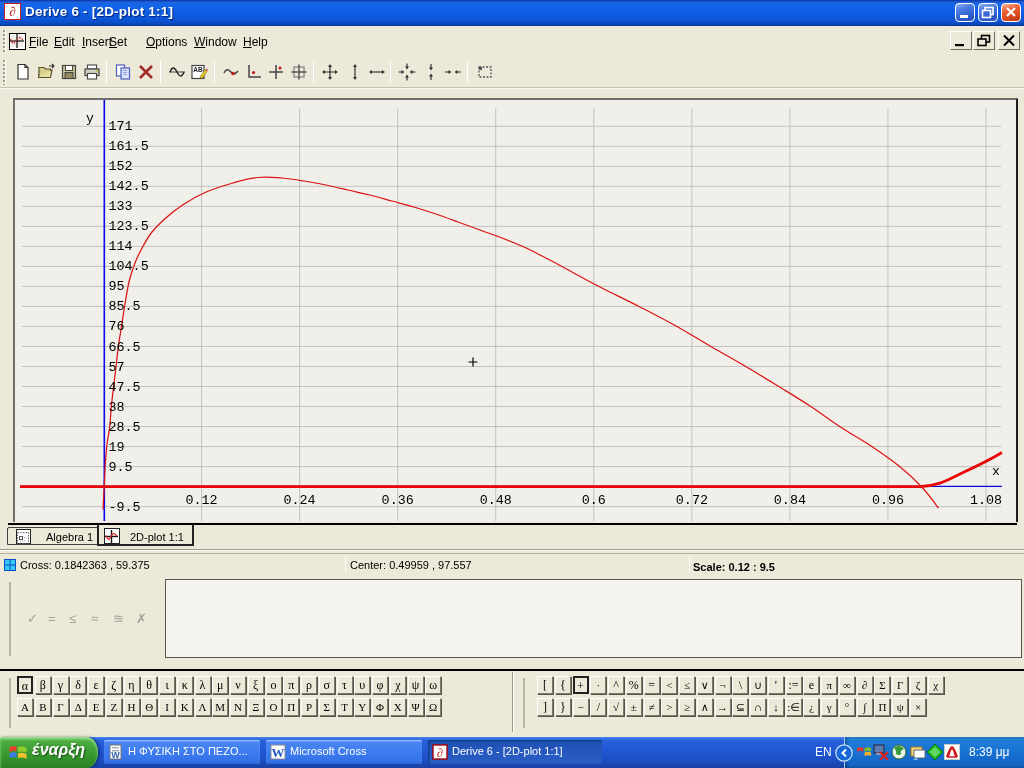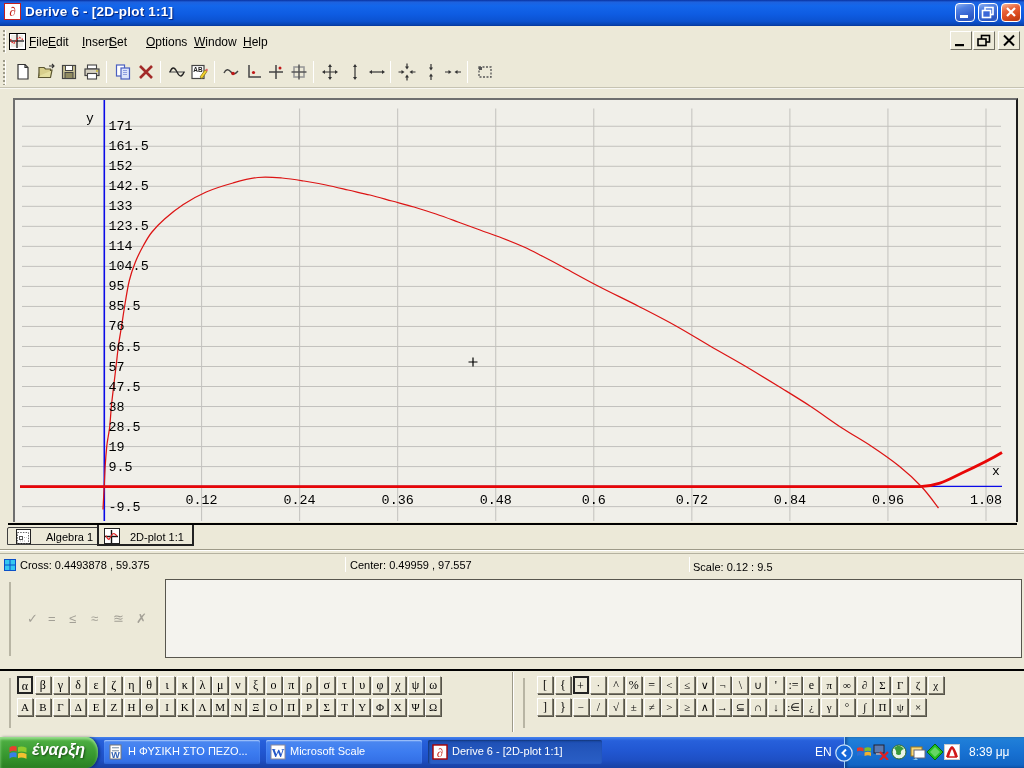--- a/index.html
+++ b/index.html
@@ -98,21 +98,21 @@
 <div id="mdiicon"><svg width="14" height="14" viewBox="0 0 14 14">
 <rect x="1" y="1" width="5" height="5" fill="#eeede6"></rect>
       <rect x="8" y="1" width="5" height="5" fill="#eeede6"></rect>
 <rect x="1" y="8" width="5" height="5" fill="#eeede6"></rect>
       <rect x="8" y="8" width="5" height="5" fill="#eeede6"></rect>
 <line x1="7" y1="0" x2="7" y2="14" stroke="#111" stroke-width="1.3"></line>
 <line x1="0" y1="7" x2="14" y2="7" stroke="#111" stroke-width="1.3"></line>
 <path d="M0.5 5 L2 8 L3.5 9.5 L5 8.5 L6.5 6 L8 4 L9.5 3.5 L11 4.5 L13 5.5" fill="none" stroke="#e02020" stroke-width="1.3" stroke-dasharray="1.6 1.2"></path>
 </svg></div>
 <div class="menuitem" style="left:29px;"><u>F</u>ile</div>
-<div class="menuitem" style="left:48px;"><u>E</u>dit</div>
+<div class="menuitem" style="left:54px;"><u>E</u>dit</div>
 <div class="menuitem" style="left:82px;"><u>I</u>nsert</div>
 <div class="menuitem" style="left:109px;"><u>S</u>et</div>
 <div class="menuitem" style="left:146px;"><u>O</u>ptions</div>
 <div class="menuitem" style="left:194px;"><u>W</u>indow</div>
 <div class="menuitem" style="left:243px;"><u>H</u>elp</div>
 <div class="flatbtn" style="left:950px;"><svg width="20" height="17">
       <rect x="4" y="12" width="9" height="2.2" fill="#000"></rect>
     </svg></div>
 <div class="flatbtn" style="left:973px;"><svg width="20" height="17">
       <rect x="7.5" y="3.5" width="8" height="6.5" fill="none" stroke="#000" stroke-width="1.6"></rect>
@@ -275,25 +275,25 @@
   </div>
 <div id="statusbar"></div>
 <div class="abs" style="left:4px;top:557px;width:12px;height:12px;">
 <svg width="12" height="12">
       <rect width="12" height="12" fill="#0a50c8"></rect>
       <rect x="1" y="1" width="4.5" height="4.5" fill="#35c8f0"></rect>
       <rect x="6.5" y="1" width="4.5" height="4.5" fill="#35c8f0"></rect>
       <rect x="1" y="6.5" width="4.5" height="4.5" fill="#35c8f0"></rect>
       <rect x="6.5" y="6.5" width="4.5" height="4.5" fill="#35c8f0"></rect>
     </svg></div>
-<div class="sfield" style="left:20px;top:557px;">Cross: 0.4493878 , 59.375</div>
+<div class="sfield" style="left:20px;top:557px;">Cross: 0.1842363 , 59.375</div>
 <div class="ssep" style="left:345px;top:557px;"></div>
 <div class="sfield" style="left:350px;top:557px;">Center: 0.49959 , 97.557</div>
 <div class="ssep" style="left:689px;top:557px;"></div>
-<div class="sfield" style="left:693px;top:559px;">Scale: 0.12 : 9.5</div>
+<div class="sfield" style="left:693px;top:559px;font-weight:bold;">Scale: 0.12 : 9.5</div>
 <div style="position:absolute;left:0;top:577px;width:1024px;height:2px;background:#8a887c;"></div>
 <div id="inputpanel"></div>
 <div class="grip" style="left:9px;top:582px;height:74px;background-image:none;border-left:1px solid #b8b5a4;border-right:1px solid #b8b5a4;width:2px;"></div>
 <div class="gicon" style="left:27px;top:611px;">✓</div>
 <div class="gicon" style="left:48px;top:611px;">=</div>
 <div class="gicon" style="left:69px;top:611px;">≤</div>
 <div class="gicon" style="left:91px;top:611px;">≈</div>
 <div class="gicon" style="left:113px;top:611px;">≊</div>
 <div class="gicon" style="left:136px;top:611px;">✗</div>
 <div id="inputbox"></div>
@@ -410,21 +410,21 @@
       <rect x="4" y="3" width="7" height="1.4" fill="#9ab"></rect>
       <rect x="4" y="6" width="7" height="1.4" fill="#9ab"></rect>
       <text x="7.5" y="13.5" font-size="9" font-weight="bold" fill="#2f5fb0" text-anchor="middle">W</text>
     </svg></div>
 <div class="tbtext abs" style="left:128px;top:745px;width:128px;color:#fff;font-size:11px;">Η ΦΥΣΙΚΗ ΣΤΟ ΠΕΖΟ...</div>
 <div class="taskbtn" style="left:266px;width:156px;"></div>
 <div class="abs" style="left:270px;top:744px;width:16px;height:16px;"><svg width="16" height="16">
       <rect x="1" y="1" width="14" height="14" fill="#fff" stroke="#889" stroke-width="1"></rect>
       <text x="8" y="13" font-size="13" font-weight="bold" fill="#2458c8" text-anchor="middle" font-family="Liberation Serif">W</text>
     </svg></div>
-<div class="tbtext abs" style="left:290px;top:745px;width:128px;color:#fff;font-size:11px;">Microsoft Scale</div>
+<div class="tbtext abs" style="left:290px;top:745px;width:128px;color:#fff;font-size:11px;">Microsoft Cross</div>
 <div class="taskbtn taskactive" style="left:428px;width:174px;"></div>
 <div class="abs" style="left:432px;top:744px;width:16px;height:16px;"><svg width="16" height="16">
       <rect x="1" y="1" width="14" height="14" fill="#fff" stroke="#a00" stroke-width="1.4"></rect>
       <text x="8" y="12.5" font-size="12" font-weight="bold" fill="#c41e14" text-anchor="middle" font-family="Liberation Serif,serif">∂</text>
     </svg></div>
 <div class="tbtext abs" style="left:452px;top:745px;width:146px;color:#fff;font-size:11px;">Derive 6 - [2D-plot 1:1]</div>
 <div id="tray"></div>
 <div id="entext">EN</div>
 <div class="abs" style="left:835px;top:744px;width:18px;height:18px;">
 <svg width="18" height="18">

